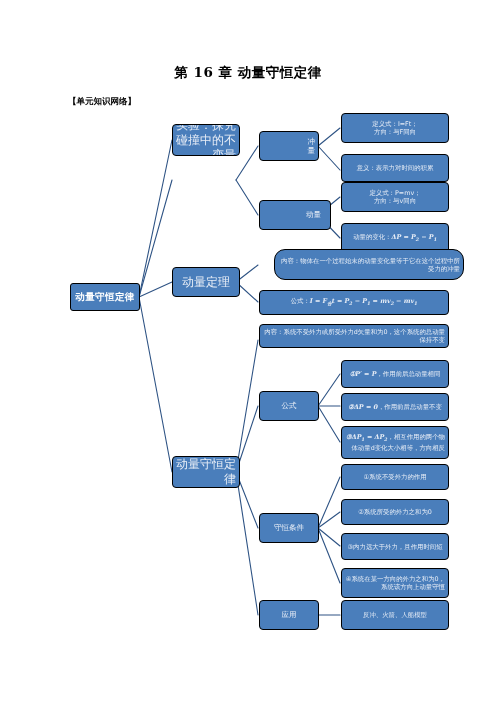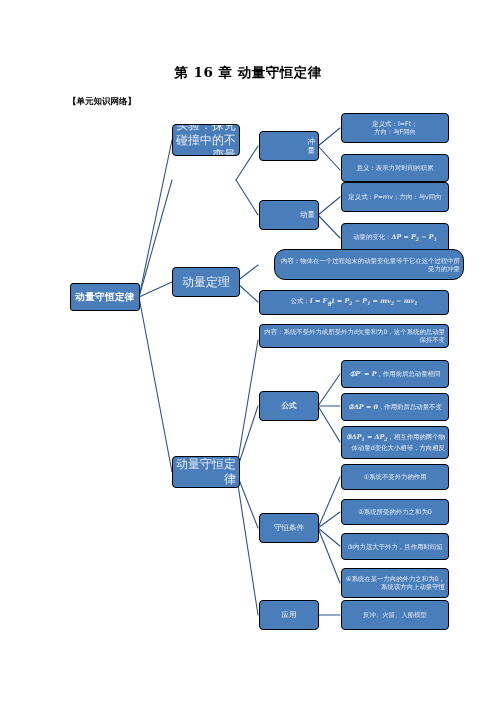--- a/index.html
+++ b/index.html
@@ -126,25 +126,25 @@
     </div>
 
     <div class="node leaf" style="left:341px;top:113px;width:108px;height:30px;flex-direction:column;">
       <span>定义式：I=Ft；</span>
       <span>方向：与F同向</span>
     </div>
     <div class="node leaf" style="left:341px;top:154px;width:108px;height:28px;">
       <span>意义：表示力对时间的积累</span>
     </div>
 
-    <div class="node lvl3" style="left:259px;top:200px;width:60px;height:30px;padding-left:40px;">
+    <div class="node lvl3" style="left:259px;top:200px;width:72px;height:30px;padding-left:40px;">
       <span>动量</span>
     </div>
 
-    <div class="node leaf" style="left:341px;top:182px;width:108px;height:30px;">
+    <div class="node leaf" style="left:341px;top:182px;width:108px;height:30px;flex-direction:column;">
       <span>定义式：P=mv；</span>
       <span>方向：与v同向</span>
     </div>
     <div class="node leaf" style="left:341px;top:223px;width:108px;height:30px;">
       <span>
         <span>动量的变化：</span><span class="mathi">ΔP = P<span class="sub">2</span> − P<span class="sub">1</span></span>
       </span>
     </div>
 
     <div class="node lvl2" style="left:172px;top:267px;width:68px;height:30px;">
@@ -161,21 +161,21 @@
     </div>
 
     <div class="node lvl2" style="left:172px;top:456px;width:68px;height:32px;">
       <span>动量守恒定律</span>
     </div>
 
     <div class="node leaf" style="left:259px;top:324px;width:190px;height:24px;">
       <span>内容：系统不受外力或所受外力d矢量和为0，这个系统的总动量保持不变</span>
     </div>
 
-    <div class="node lvl3" style="left:259px;top:391px;width:60px;height:30px;font-weight:bold;">
+    <div class="node lvl3" style="left:259px;top:391px;width:60px;height:30px;">
       <span>公式</span>
     </div>
 
     <div class="node leaf" style="left:341px;top:360px;width:108px;height:28px;">
       <span>
         <span class="mathi">①P′ = P</span><span>，作用前后总动量相同</span>
       </span>
     </div>
     <div class="node leaf" style="left:341px;top:393px;width:108px;height:28px;">
       <span>

